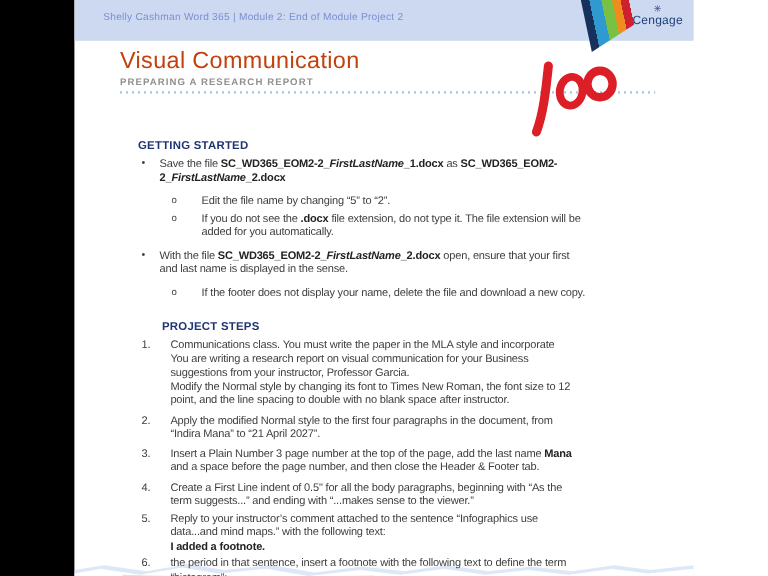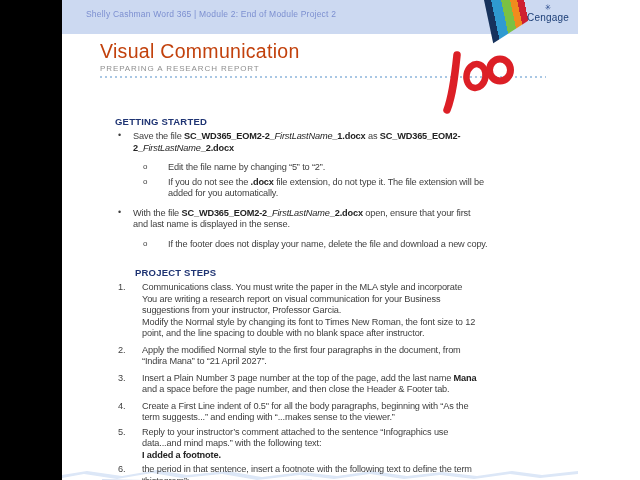--- a/index.html
+++ b/index.html
@@ -31,42 +31,42 @@
     transform:skewX(12deg);transform-origin:0 0;
     background:linear-gradient(90deg,
       #16325c 0 7px,#2f9ad0 7px 17px,#7ac143 17px 26px,
       #f08b1d 26px 33px,#cf2030 33px 40px,transparent 40px);
   }
   .brand{position:absolute;left:458px;top:3px;width:56px;text-align:center;}
   .brand .star{font-family:"DejaVu Sans",sans-serif;font-size:8px;color:#2a4a8c;line-height:9px;}
   .brand .name{font-size:10px;color:#1d3f77;letter-spacing:.2px;line-height:11px;}
   
   .doc-title{position:absolute;left:38px;top:40px;font-size:19.5px;color:#c2410c;letter-spacing:.3px;white-space:nowrap;text-align:right;}
-  .doc-subtitle{position:absolute;left:38px;top:64px;font-size:8px;color:#8f8f8f;letter-spacing:.9px;white-space:nowrap;}
+  .doc-subtitle{position:absolute;left:38px;top:64px;font-size:8px;color:#8f8f8f;letter-spacing:.9px;white-space:nowrap;font-weight:bold;}
   .dotline{
     position:absolute;left:38px;top:76px;width:446px;height:2px;
     background-image:repeating-linear-gradient(90deg,#a9c7e4 0 2px,transparent 2px 5px);
   }
   .grade-mark{position:absolute;left:381px;top:46px;width:80px;height:72px;z-index:5;}
   
   .content{position:absolute;left:53px;top:104px;right:8px;color:#3e3e3e;font-size:9.2px;letter-spacing:-0.15px;}
   .sec-heading{font-weight:bold;font-size:9.5px;color:#1f3473;letter-spacing:.2px;line-height:11px;margin:12px 0 4px 0;}
   .sec-heading.ps{margin-top:17px;padding-left:20px;}
   .row{position:relative;}
   .row .mk{position:absolute;color:#3e3e3e;}
   .row.bullet{padding-left:18px;}
   .row.bullet .mk{left:3px;top:-1px;font-size:9px;}
   .row.sub{padding-left:53px;}
   .row.sub .mk{left:28px;top:0px;font-size:8px;}
   .row.num{padding-left:27px;}
   .row.num .mk{left:3px;top:0;font-size:9.2px;}
   .txt{line-height:11.5px;}
   .ln{white-space:nowrap;height:11.5px;}
   .b{font-weight:bold;color:#232323;}
-  .bi{font-weight:normal;font-style:italic;color:#232323;text-align:center;}
+  .bi{font-weight:bold;font-style:italic;color:#232323;text-align:center;}
   #gs-list .row{margin-bottom:8px;}
   #gs-list .row:nth-child(2){margin-bottom:3px;}
   #steps-list .row{margin-bottom:5px;}
   #steps-list .row:nth-child(4),#steps-list .row:nth-child(5){margin-bottom:3px;}
 </style>
 </head>
 <body>
 
 <div class="letterbox left"></div>
 <div class="letterbox right"></div>

